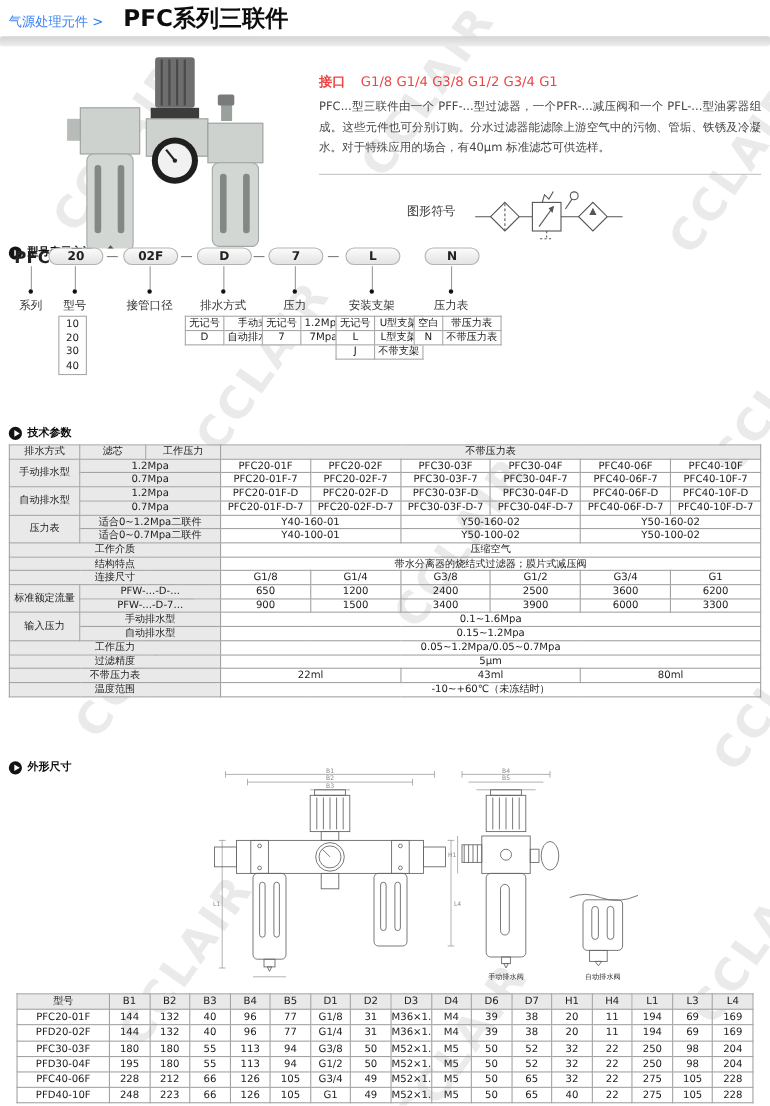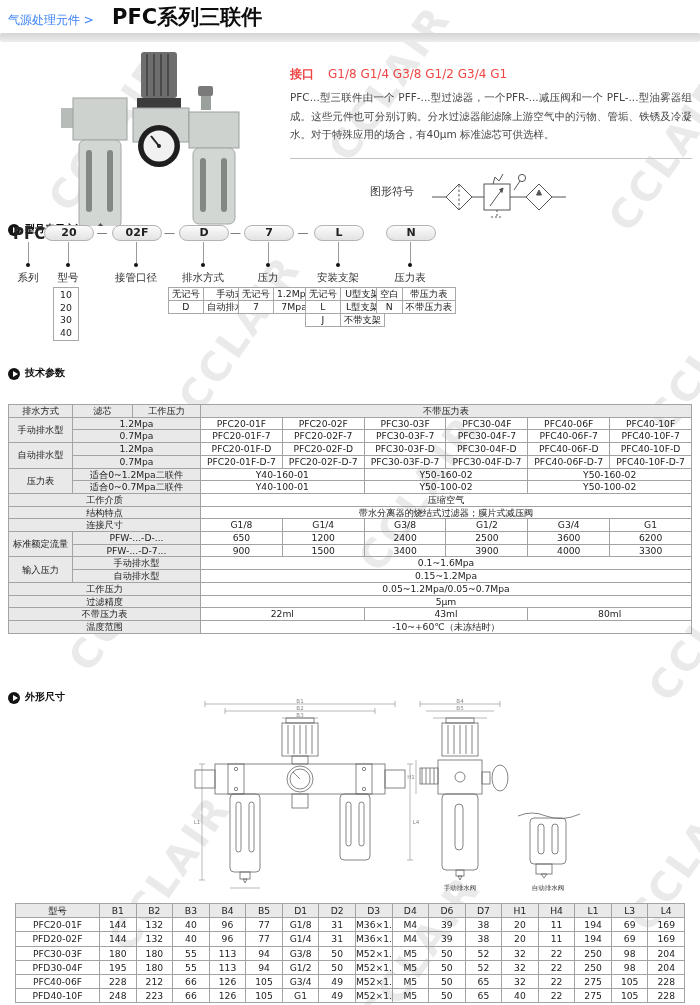--- a/index.html
+++ b/index.html
@@ -220,21 +220,21 @@
           <td>带压力表</td>
         </tr>
     <tr>
           <td>N</td>
           <td>不带压力表</td>
         </tr>
   </tbody>
     </table>
 </div>
 
-<div class="sec" style="left:8px;top:366px">
+<div class="sec" style="left:8px;top:386px">
   <span class="secicon"></span>
   <span>技术参数</span>
 </div>
 
 <table class="tech z">
   <colgroup>
       <col style="width:64px">
       <col style="width:60px">
       <col style="width:68px">
       <col>
@@ -328,21 +328,21 @@
     <td>2500</td>
     <td>3600</td>
     <td>6200</td>
   </tr>
   <tr>
     <td class="l" colspan="2">PFW-...-D-7...</td>
     <td>900</td>
     <td>1500</td>
     <td>3400</td>
     <td>3900</td>
-    <td>4000</td>
+    <td>6000</td>
     <td>3300</td>
   </tr>
   <tr>
     <td class="l" rowspan="2">输入压力</td>
     <td class="l" colspan="2">手动排水型</td>
     <td colspan="6">0.1~1.6Mpa</td>
   </tr>
   <tr>
     <td class="l" colspan="2">自动排水型</td>
     <td colspan="6">0.15~1.2Mpa</td>

